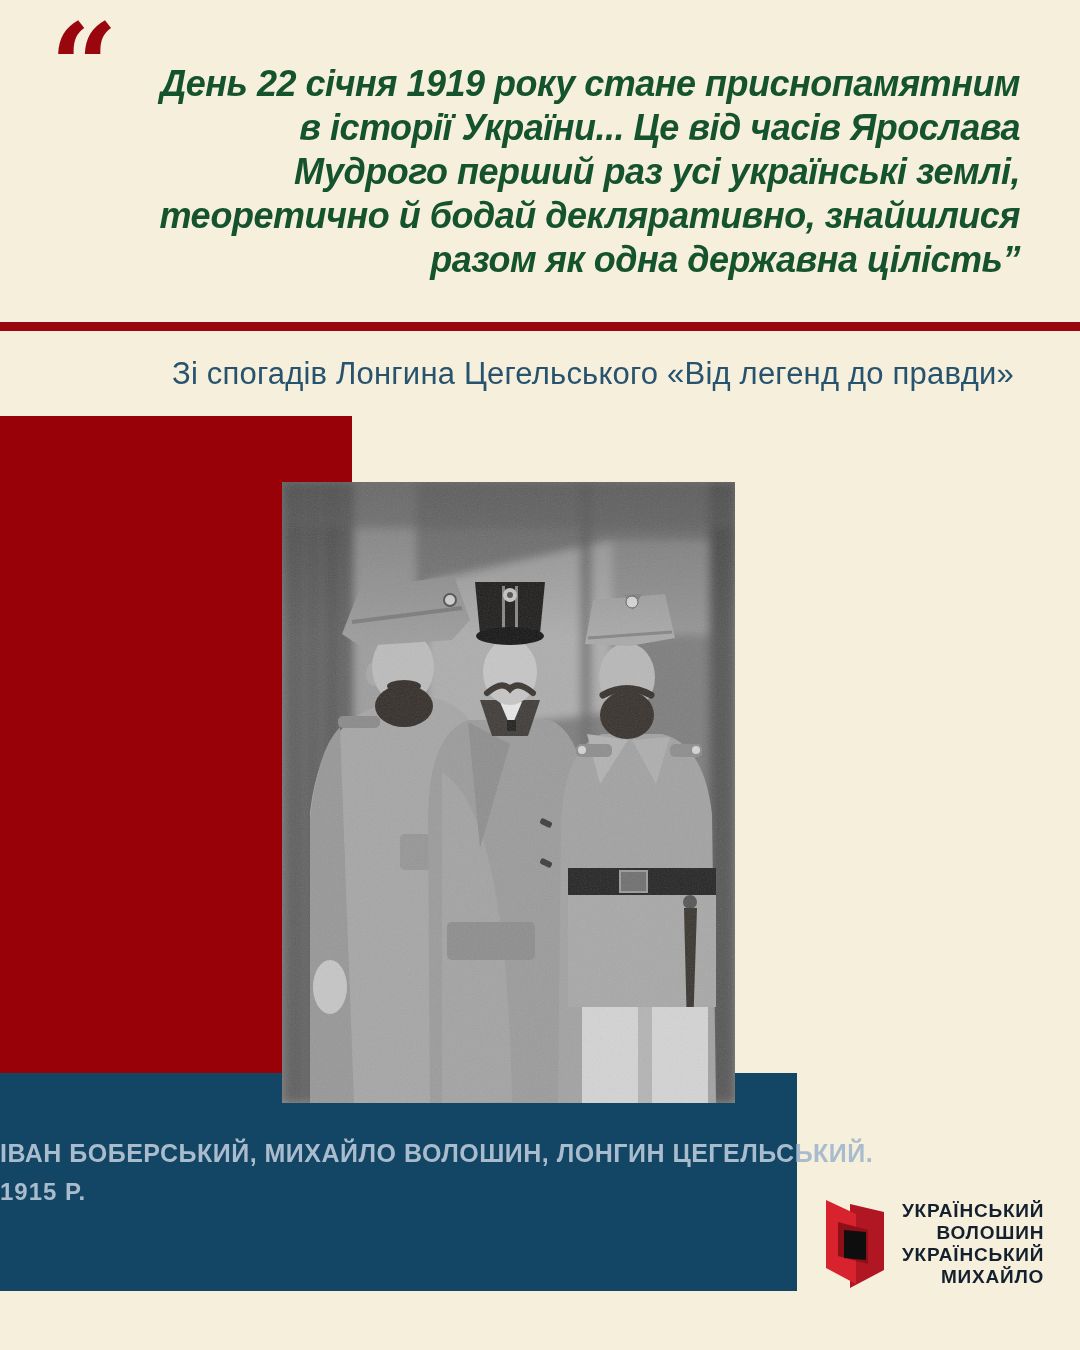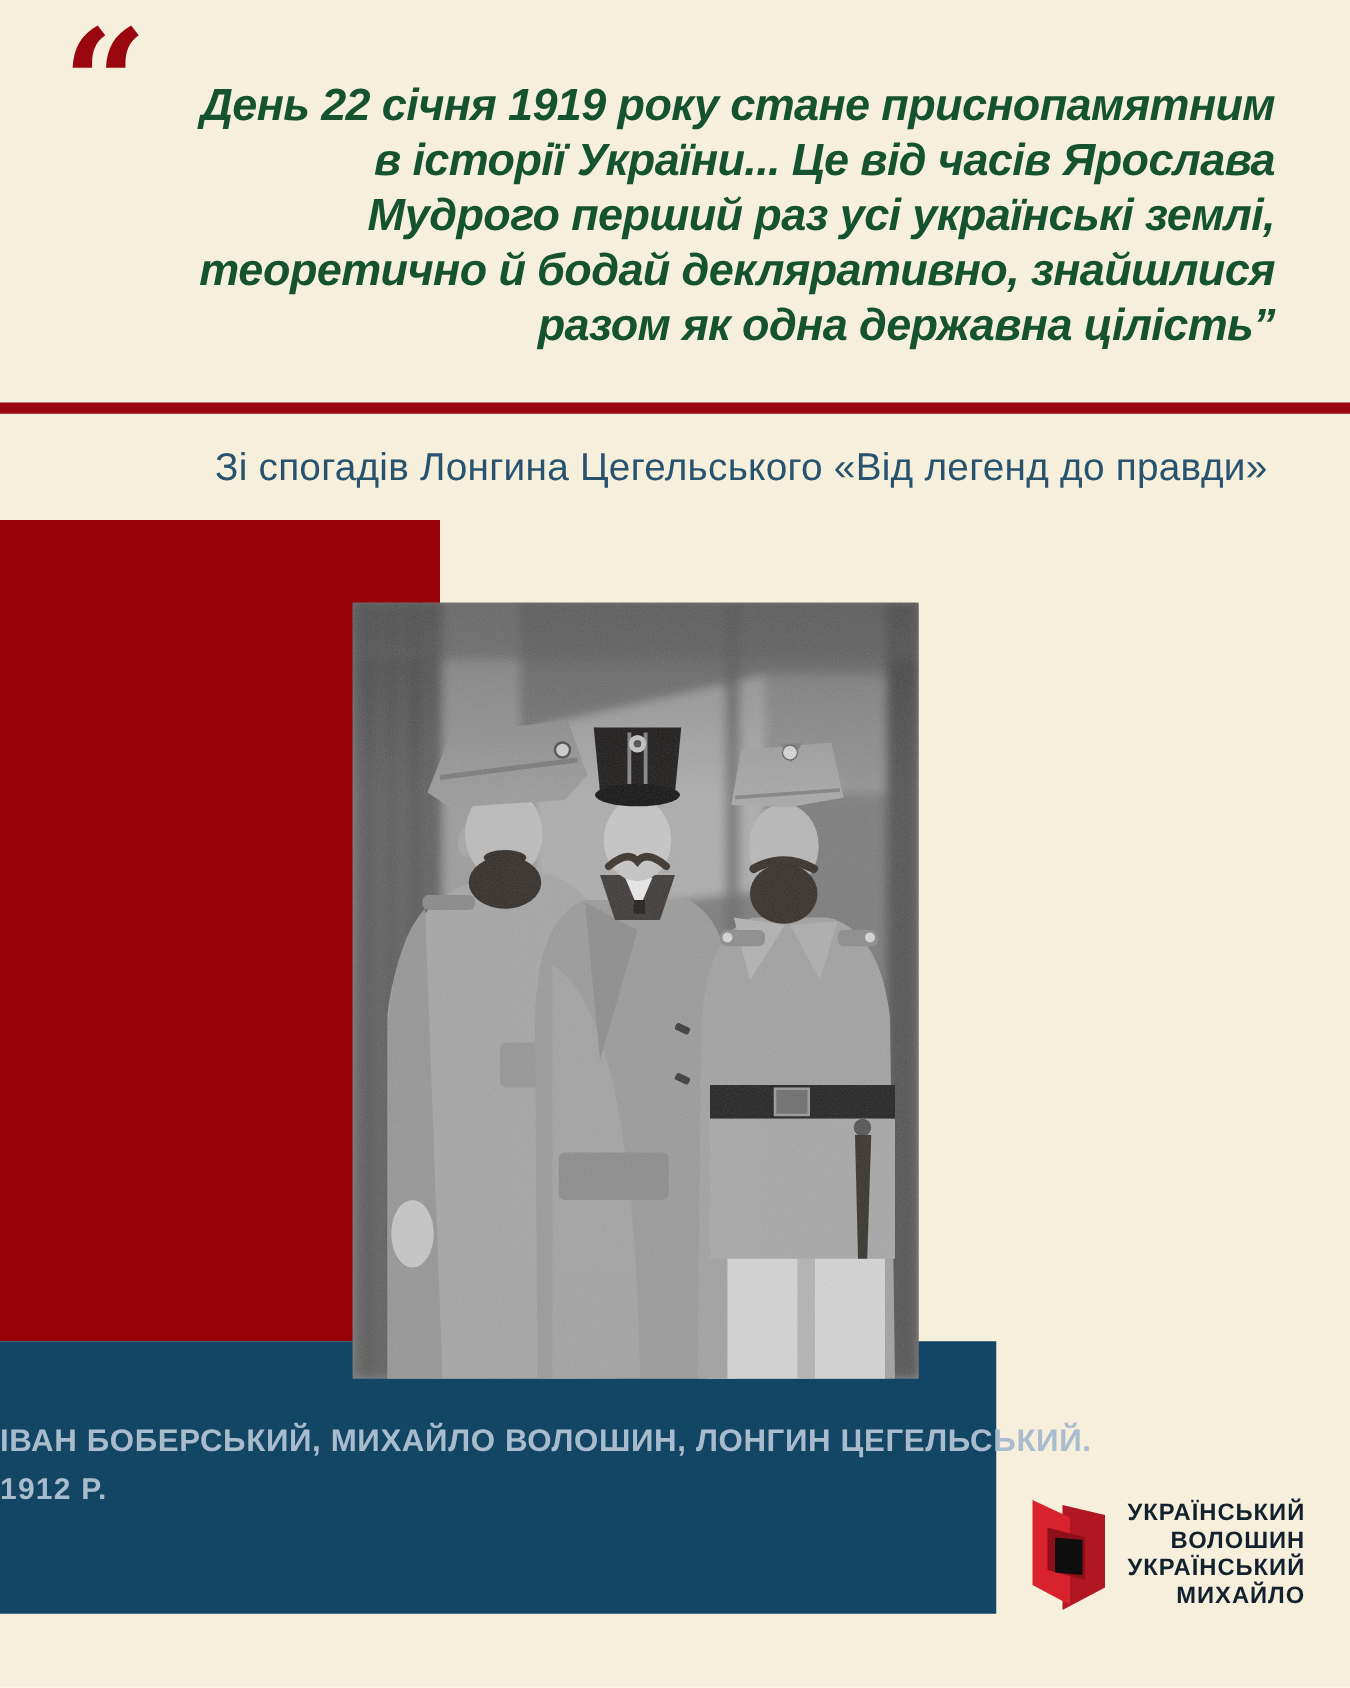--- a/index.html
+++ b/index.html
@@ -177,21 +177,21 @@
       <circle cx="350" cy="120" r="6" fill="#e0e0e0" stroke="#666" stroke-width="1"></circle>
       <line x1="306" y1="156" x2="390" y2="150" stroke="#858585" stroke-width="3"></line>
     </g>
 
     <rect x="0" y="0" width="453" height="621" fill="url(#topshade)"></rect>
     <rect x="0" y="0" width="453" height="621" filter="url(#grain)" opacity="0.18"></rect>
   </svg>
 
   <div class="caption">
     <div class="caption-line1">ІВАН БОБЕРСЬКИЙ, МИХАЙЛО ВОЛОШИН, ЛОНГИН ЦЕГЕЛЬСЬКИЙ.</div>
-    <div class="caption-line2">1912 Р.</div>
+    <div class="caption-line2">1915 Р.</div>
   </div>
 
   <div class="logo">
     <svg class="logo-mark" viewBox="0 0 66 92" xmlns="http://www.w3.org/2000/svg">
       <polygon points="30,8 64,16 64,74 30,92" fill="#b01722"></polygon>
       <polygon points="6,4 36,18 36,88 6,72" fill="#d8222e"></polygon>
       <polygon points="18,26 48,34 48,68 18,60" fill="#8f0f18"></polygon>
       <polygon points="24,34 46,36 46,64 24,62" fill="#0e0e0e"></polygon>
     </svg>
     <div class="logo-text">

